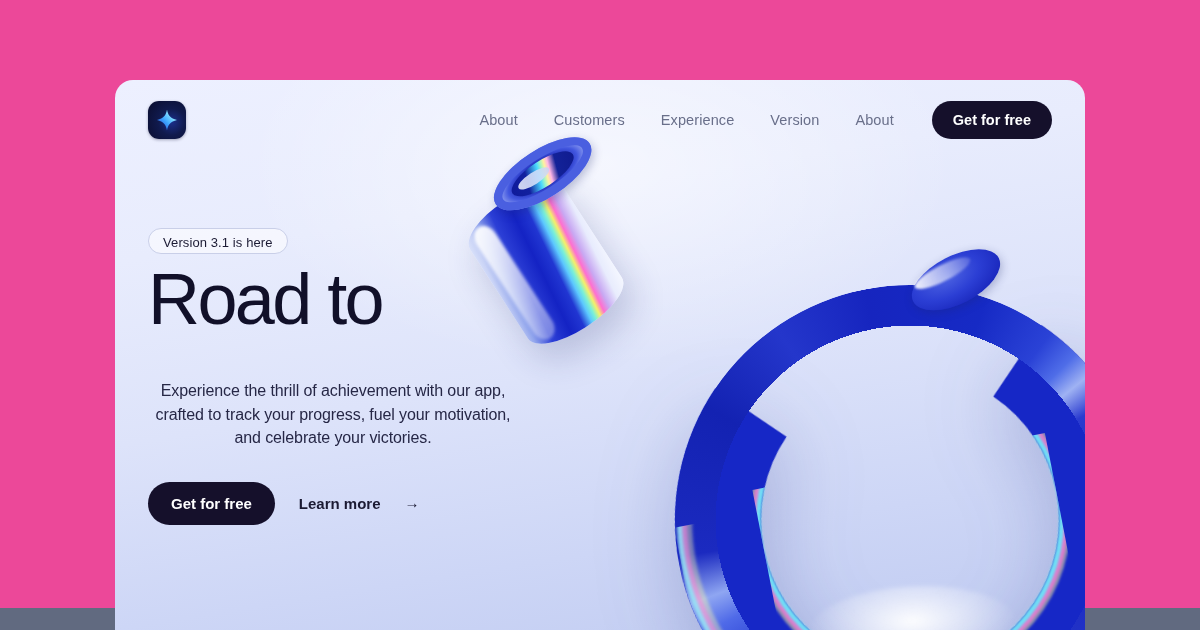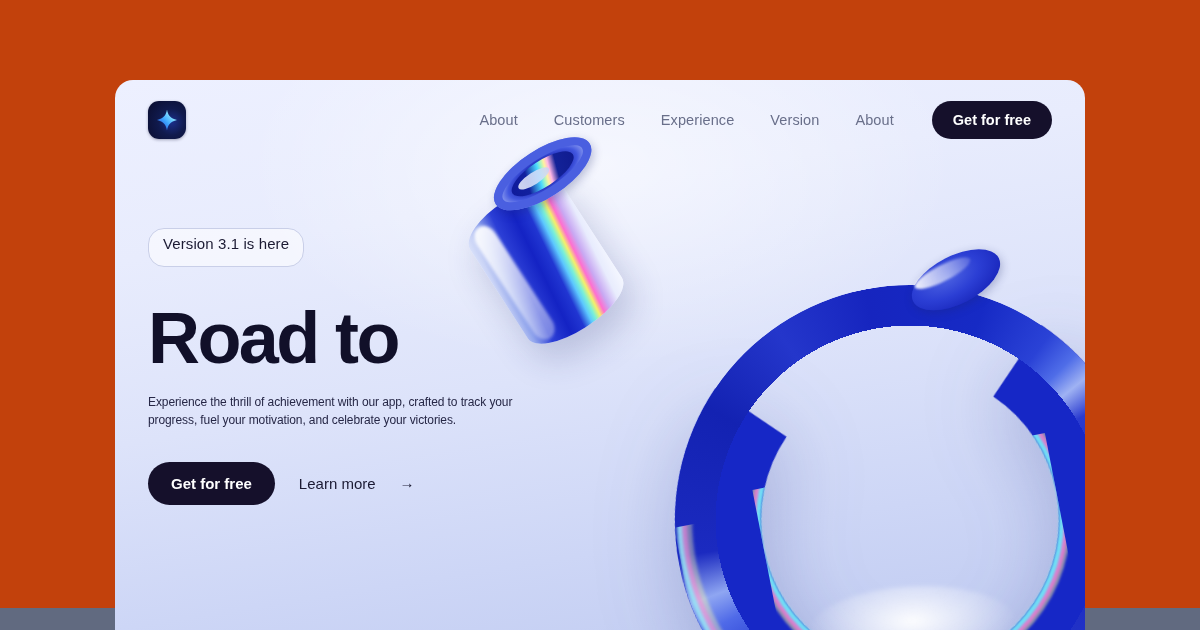--- a/index.html
+++ b/index.html
@@ -5,21 +5,21 @@
   * { margin:0; padding:0; box-sizing:border-box; }
   html, body {
     width:1200px; height:630px; overflow:hidden;
     background:#616a80;
     font-family:"Liberation Sans", sans-serif;
   }
 
   
   .page {
     position:relative; width:1200px; height:608px;
-    background:#c2410c;
+    background:#ec4899;
   }
 
   
   .hero-card {
     position:absolute;
     left:115px; top:80px;
     width:970px; height:550px;
     border-radius:18px 18px 0 0;
     background:linear-gradient(171deg,#edf0ff 0%,#e8ecfd 26%,#dde3fa 52%,#cdd6f6 78%,#c0cbf1 100%);
     overflow:hidden;
@@ -70,52 +70,53 @@
   
   .copy {
     position:absolute; left:33px; top:148px;
     width:430px; z-index:30;
   }
   .badge {
     display:inline-block;
     border:1px solid #c9cfe8;
     background:rgba(255,255,255,.55);
     border-radius:16px;
-    padding:6px 14px 14px;
-    font-size:15px; color:#1b1a33;
+    padding:6px 14px 3px;
+    font-size:13px; color:#1b1a33;
     letter-spacing:.1px;
     cursor:pointer;
   }
   .headline {
-    margin-top:36px;
+    margin-top:10px;
     font-size:72px; line-height:.99;
-    font-weight:bold; letter-spacing:-2.6px;
+    font-weight:normal; letter-spacing:-2.6px;
     color:#111029;
   }
   .headline .l2{ display:block; }
   .subcopy {
-    margin-top:20px;
-    font-size:12px; line-height:1.47;
+    margin-top:44px;
+    font-size:16px; line-height:1.47;
     color:#262746; letter-spacing:-.1px;
     max-width:370px;
+    text-align:center;
   }
   .actions {
     margin-top:32px; display:flex; align-items:center; gap:12px;
   }
   .btn-primary {
     background:#15102b; color:#fff;
     font-size:15px; font-weight:bold;
     padding:13px 23px; border-radius:22px;
     border:none; cursor:pointer;
     font-family:"Liberation Sans", sans-serif;
     white-space:nowrap;
   }
   .btn-link {
     display:flex; align-items:flex-start; gap:24px;
-    font-size:15px; font-weight:normal; color:#1b1a33;
+    font-size:15px; font-weight:bold; color:#1b1a33;
     padding:10px 12px; cursor:pointer; white-space:nowrap;
   }
   .btn-link .arrow{ font-size:15px; line-height:1; }
 
   
   .art { position:absolute; inset:0; z-index:10; pointer-events:none; }
 
   
   .cyl {
     position:absolute; left:360px; top:72px;

